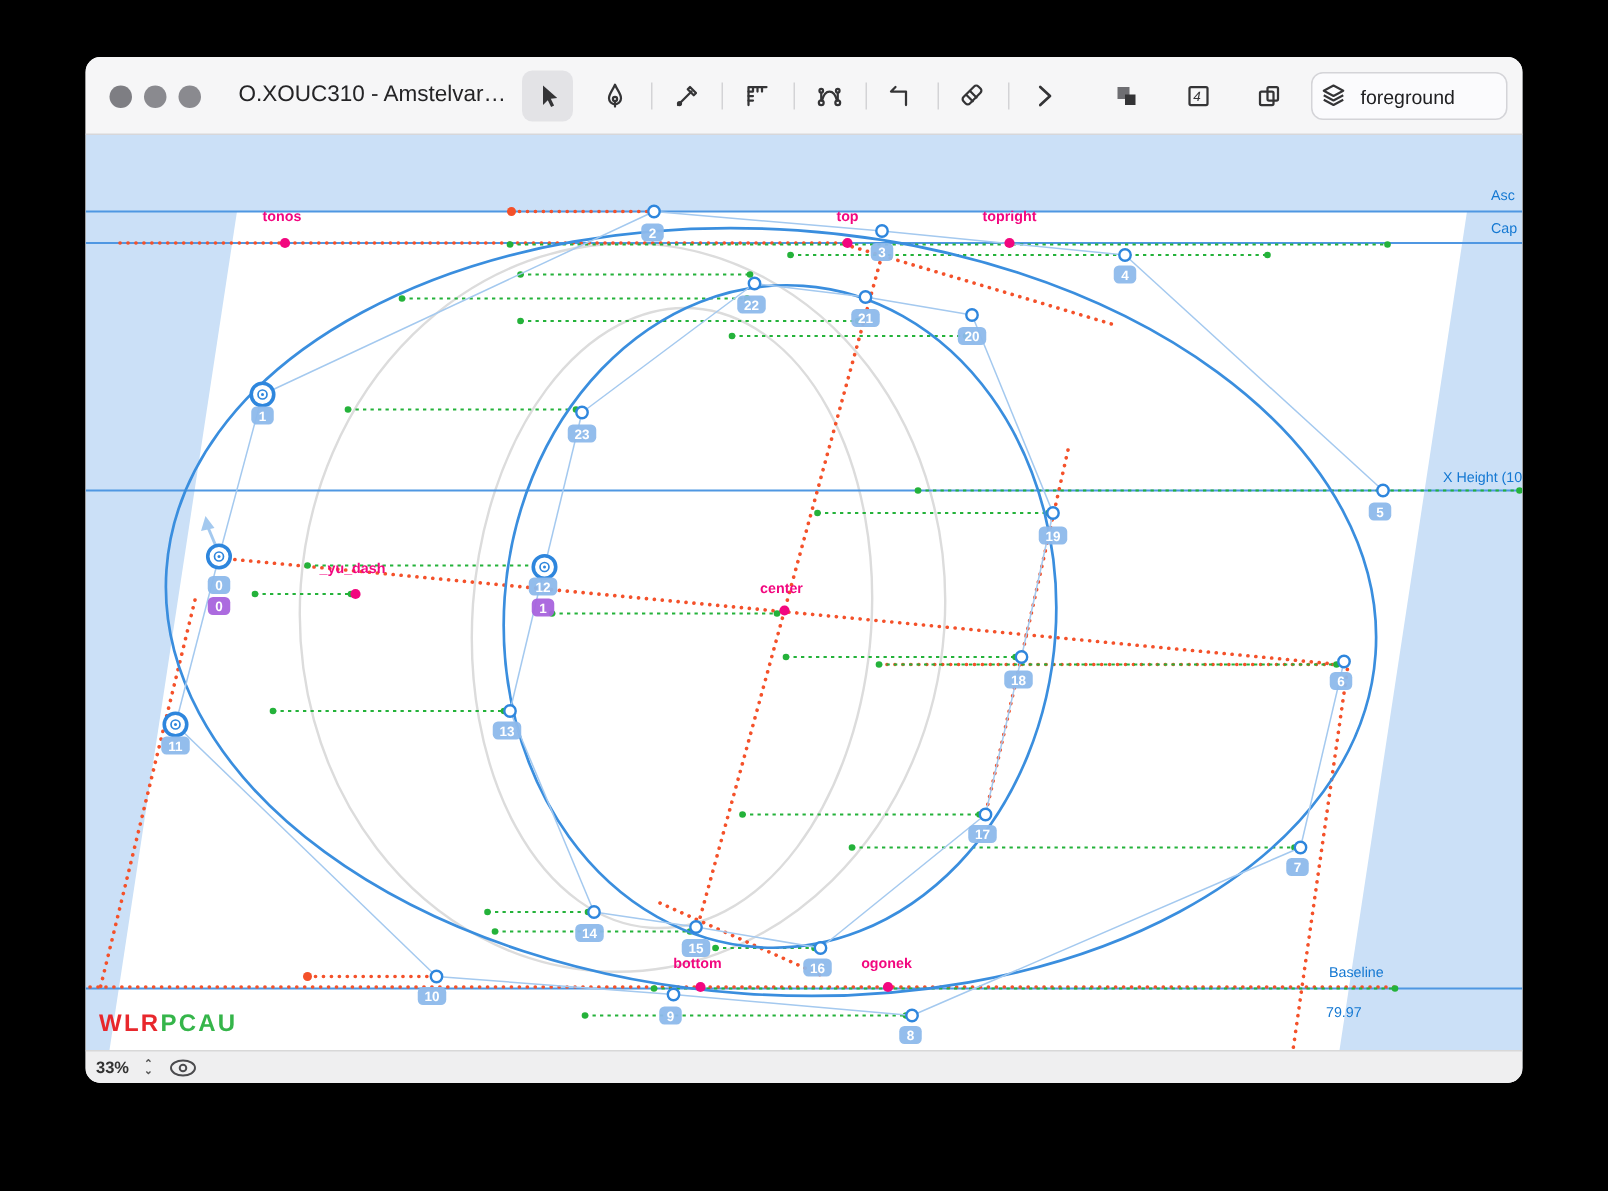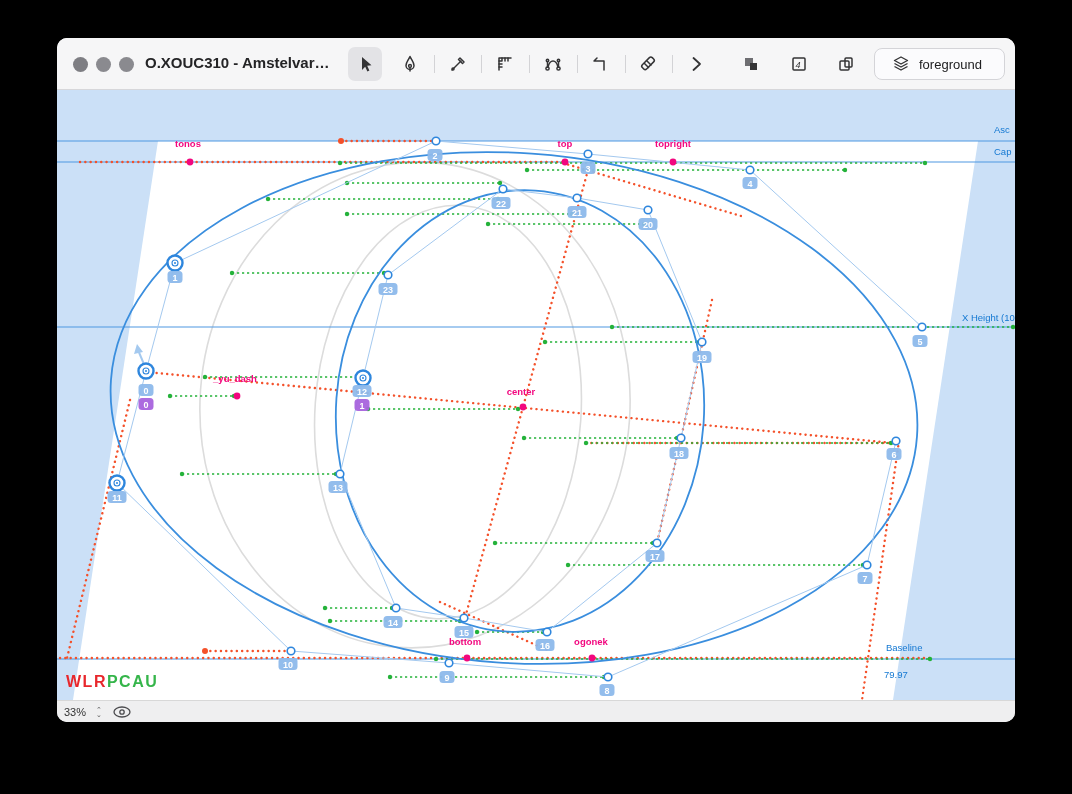--- a/index.html
+++ b/index.html
@@ -5,32 +5,32 @@
   html,body{margin:0;padding:0;background:#000;}
   *{box-sizing:border-box;font-family:"Liberation Sans",sans-serif;}
   .screen{position:relative;width:1072px;height:794px;background:#000;overflow:hidden;}
   .window{position:absolute;left:57px;top:38px;width:958px;height:684px;background:#fff;
           border-radius:10px;overflow:hidden;box-shadow:0 22px 60px rgba(0,0,0,.65);}
   .titlebar{position:relative;height:52px;background:#f6f6f7;border-bottom:1px solid #d7d7da;}
   .traffic{position:absolute;top:19px;width:15px;height:15px;border-radius:50%;}
   .t1{left:16px;background:#7e7e83;}
   .t2{left:39px;background:#8a8a8f;}
   .t3{left:62px;background:#8a8a8f;}
-  .win-title{position:absolute;left:88px;top:16px;font-size:15px;font-weight:bold;color:#242426;white-space:nowrap;}
+  .win-title{position:absolute;left:102px;top:16px;font-size:15px;font-weight:normal;color:#242426;white-space:nowrap;}
   .tool{position:absolute;top:9px;width:34px;height:34px;border-radius:7px;display:flex;align-items:center;justify-content:center;}
   .tool.selected{background:#e3e3e6;}
   .tool svg{stroke:#343436;fill:none;stroke-width:1.5;stroke-linecap:round;stroke-linejoin:round;}
   .sep{position:absolute;top:17px;width:1px;height:18px;background:#d3d3d6;}
   .layerbtn{position:absolute;left:817px;top:10px;width:131px;height:32px;border:1px solid #d4d4d8;
-            border-radius:8px;background:#fbfbfd;display:flex;align-items:center;gap:8px;padding-left:16px;}
+            border-radius:8px;background:#fbfbfd;display:flex;align-items:center;gap:8px;padding-left:4px;}
   .layerbtn svg{stroke:#343436;fill:none;stroke-width:1.4;stroke-linejoin:round;}
   .layerbtn span{font-size:13px;color:#202022;}
   .canvas-wrap{position:relative;height:610px;background:#e5e5e5;}
   .statusbar{position:relative;height:22px;background:#efeff0;border-top:1px solid #d8d8d8;
-             display:flex;align-items:center;gap:10px;padding-left:7px;}
+             display:flex;align-items:center;gap:10px;padding-left:7px;font-weight:bold;}
   .zoomlvl{font-size:11px;color:#333;}
   .stepper{font-size:7px;color:#555;line-height:5px;letter-spacing:0;}
   .statusbar svg{stroke:#4b4b4e;fill:none;stroke-width:1.3;}
   svg text{font-family:"Liberation Sans",sans-serif;}
 </style>
 </head>
 <body>
 
 <div class="screen">
   <div class="window">

